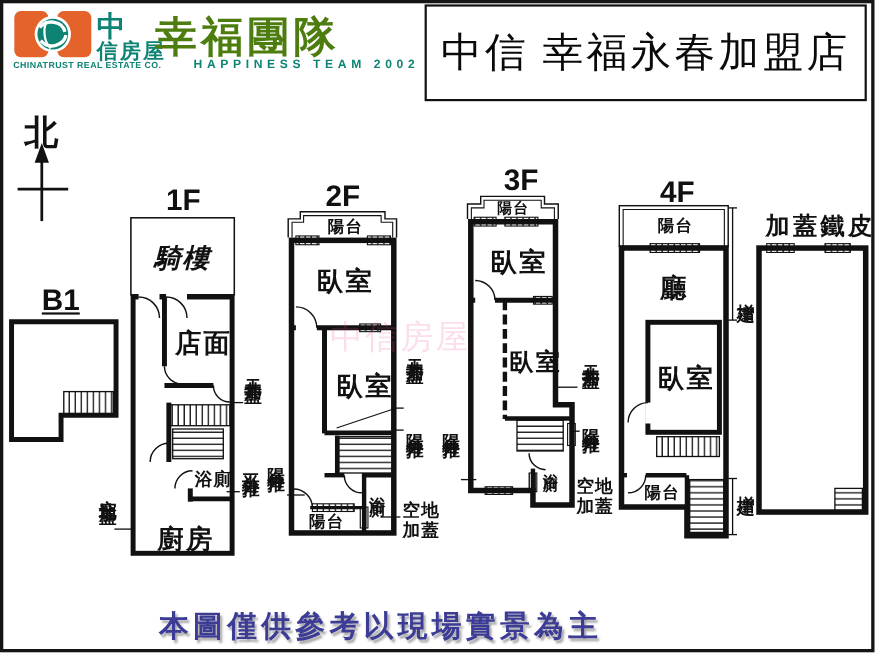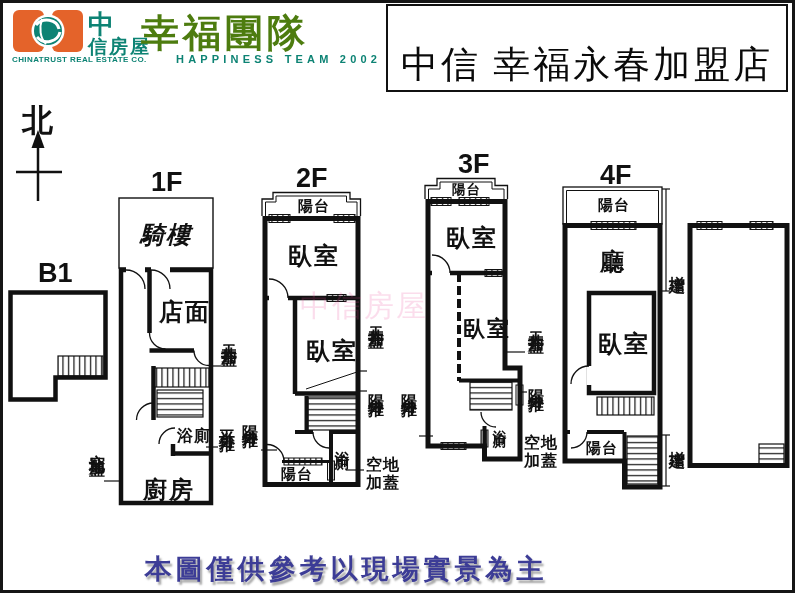--- a/index.html
+++ b/index.html
@@ -8,21 +8,21 @@
   .frame{position:absolute;left:0;top:0;width:795px;height:593px;border:3px solid #151515;box-sizing:border-box;}
   svg{position:absolute;left:0;top:0;}
   .abs{position:absolute;white-space:nowrap;}
   
   .brandzh{color:#0d8374;font-weight:bold;font-family:"Liberation Sans",sans-serif;}
   .brand-en{color:#0d8374;font-size:8px;font-weight:bold;letter-spacing:.4px;}
   .team{color:#4d7c0f;font-size:38px;font-weight:bold;letter-spacing:4px;font-family:Liberation Serif, serif;}
   .team-en{color:#0d8374;font-size:11px;font-weight:bold;letter-spacing:4.2px;margin-left:32px;}
   .slogan{color:#e4632a;font-size:20px;font-weight:bold;letter-spacing:1px;}
   .titlebox{position:absolute;left:386px;top:4px;width:402px;height:88px;border:2.5px solid #111;
-            box-sizing:border-box;display:flex;align-items:flex-end;justify-content:center;}
+            box-sizing:border-box;display:flex;align-items:center;justify-content:center;}
   .titletext{font-family:"Liberation Serif","DejaVu Serif",serif;font-size:37px;letter-spacing:3px;color:#0a0a0a;}
   
   .flab{font-weight:bold;font-size:27px;font-family:"Liberation Sans",sans-serif;}
   .north{font-weight:bold;font-size:31px;font-family:"Liberation Serif",serif;}
   .rlab{font-family:"Liberation Serif","DejaVu Serif",serif;font-size:24px;letter-spacing:2px;font-weight:600;}
   .slab{font-family:"Liberation Serif","DejaVu Serif",serif;font-size:15px;letter-spacing:1px;font-weight:600;}
   .vlab{font-family:"Liberation Serif","DejaVu Serif",serif;font-size:16px;font-weight:600;
         writing-mode:vertical-rl;text-orientation:upright;letter-spacing:2px;line-height:1;}
   .blab{font-family:"Liberation Serif","DejaVu Serif",serif;font-size:16px;font-weight:600;
         width:37px;line-height:1.15;white-space:normal;letter-spacing:1px;}
@@ -177,21 +177,21 @@
   <div class="abs team" style="left:141px;top:8px;">幸福團隊</div>
   <div class="abs team-en" style="left:144px;top:53px;">HAPPINESS TEAM 2002</div>
   <div class="titlebox">
     <span class="titletext">中信 幸福永春加盟店</span>
   </div>
 
   <div class="watermark">中信房屋</div>
 
   <div class="abs north" style="left:22px;top:100px;">北</div>
 
-  <div class="abs flab" style="left:38px;top:258px;">B1</div>
+  <div class="abs flab" style="left:38px;top:258px;text-decoration:underline;">B1</div>
   <div class="abs flab" style="left:151px;top:167px;">1F</div>
   <div class="abs flab" style="left:296px;top:163px;">2F</div>
   <div class="abs flab" style="left:458px;top:149px;">3F</div>
   <div class="abs flab" style="left:600px;top:160px;">4F</div>
 
   <div class="abs rlab" style="left:140px;top:219px;font-style:italic;">騎樓</div>
   <div class="abs rlab" style="left:159px;top:296px;">店面</div>
   <div class="abs slab" style="left:177px;top:426px;font-size:16px;">浴廁</div>
   <div class="abs rlab" style="left:143px;top:474px;">廚房</div>
   <div class="abs vlab" style="left:221px;top:332px;">天井加蓋</div>
@@ -216,15 +216,16 @@
   <div class="abs vlab" style="left:401px;top:382px;">陽台外推</div>
   <div class="abs vlab" style="left:492px;top:419px;font-size:14px;">浴廁</div>
   <div class="abs blab" style="left:524px;top:434px;">空地加蓋</div>
 
   <div class="abs slab" style="left:598px;top:196px;">陽台</div>
   <div class="abs rlab" style="left:600px;top:246px;">廳</div>
   <div class="abs rlab" style="left:598px;top:328px;">臥室</div>
   <div class="abs slab" style="left:586px;top:439px;">陽台</div>
   <div class="abs vlab" style="left:669px;top:263px;">增建</div>
   <div class="abs vlab" style="left:669px;top:438px;">增建</div>
+  <div class="abs slab" style="left:696px;top:191px;font-size:22px;letter-spacing:3px;">加蓋鐵皮</div>
 
   <div class="caption">本圖僅供參考以現場實景為主</div>
 </div>
 
 </body></html>

